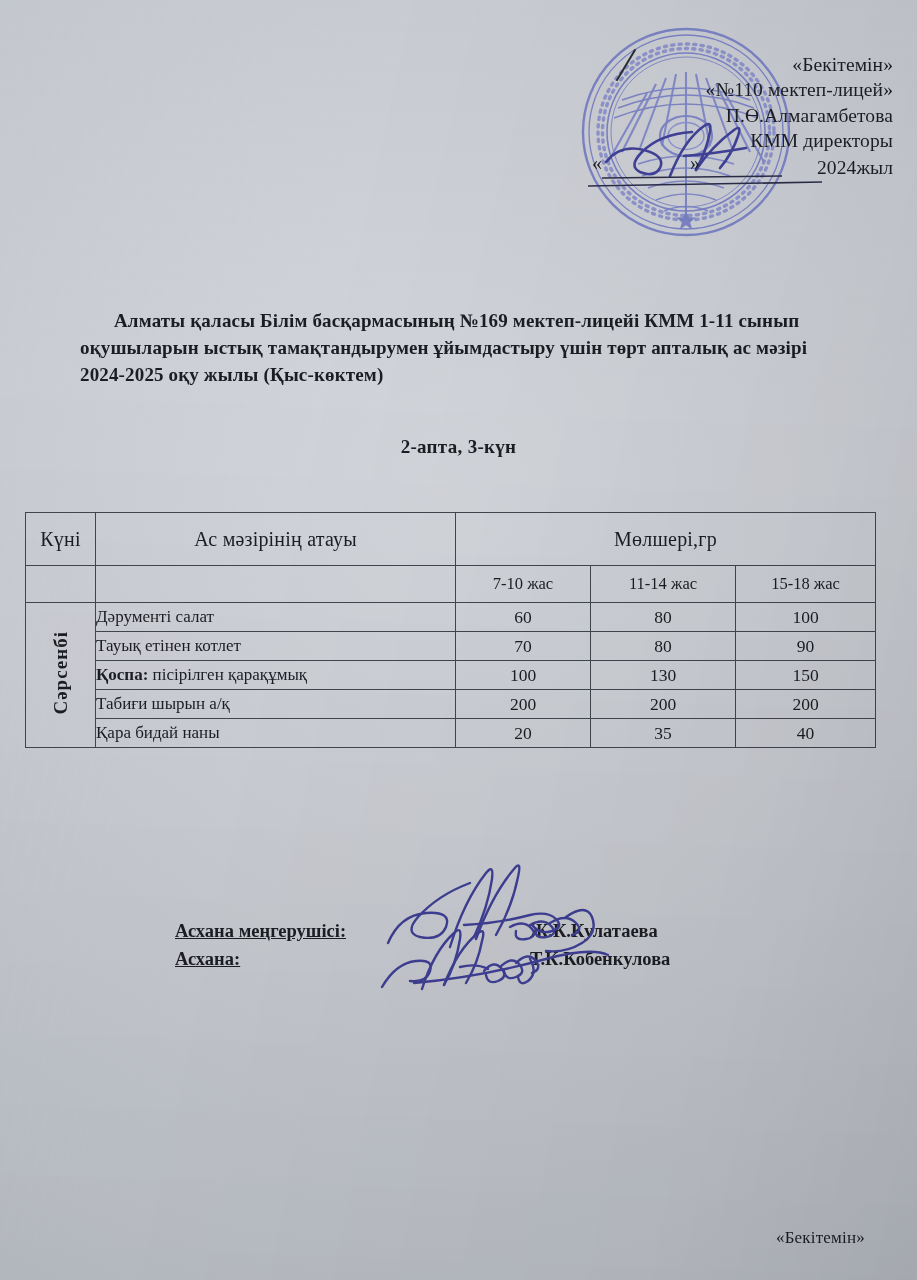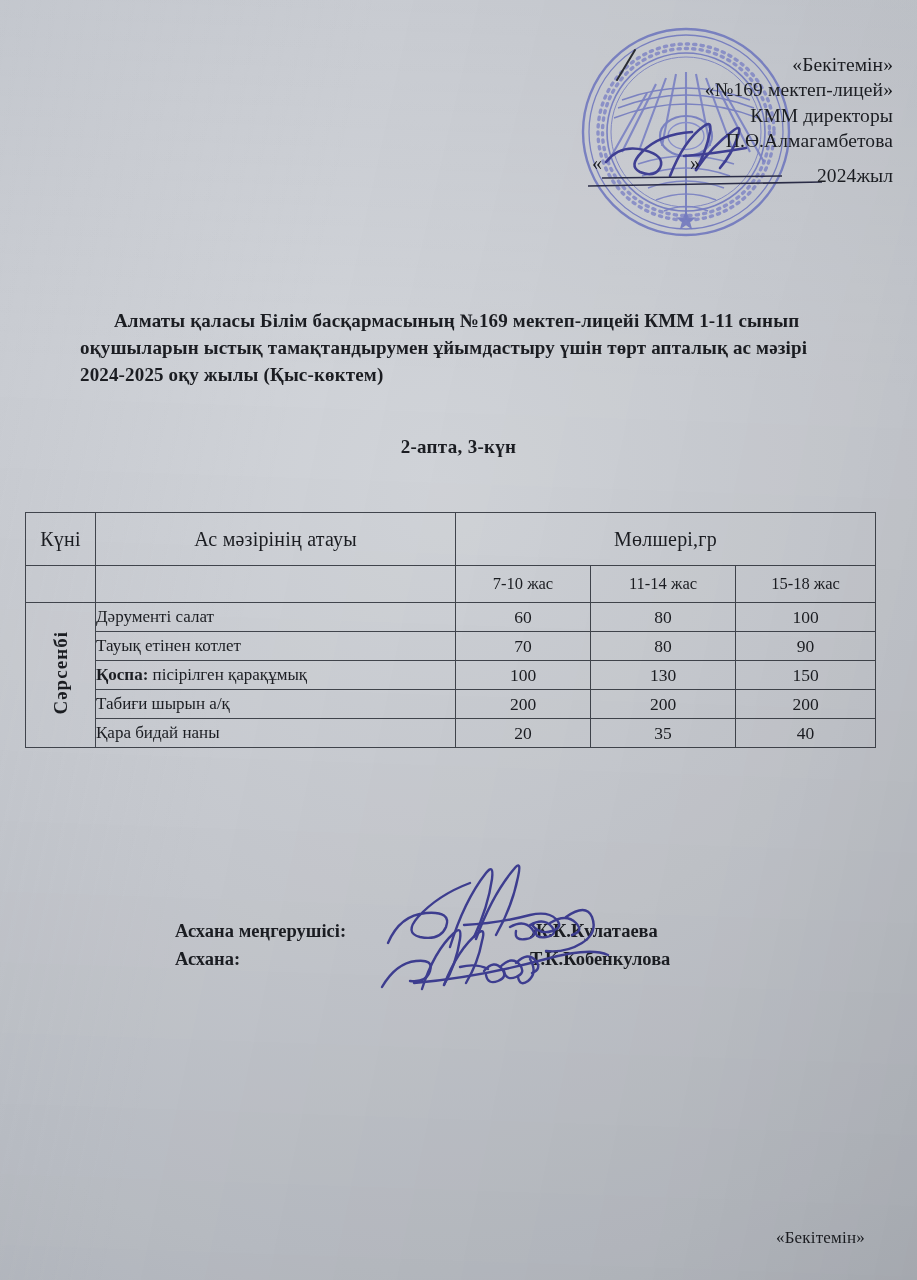--- a/index.html
+++ b/index.html
@@ -39,21 +39,21 @@
     top: 52px;
     right: 24px;
     width: 262px;
     text-align: right;
     line-height: 1.30;
     font-size: 19.5px;
     letter-spacing: 0.1px;
     z-index: 4;
   }
   .approval div { white-space: nowrap; }
-  .approval .ln-year { margin-top: 10px; }
+  .approval .ln-year { margin-top: 2px; }
 
   
   .slash {
     position: absolute;
     top: 48px;
     right: 278px;
     width: 26px;
     height: 34px;
     z-index: 4;
   }
@@ -169,20 +169,21 @@
     top: 918px;
     font-size: 18.5px;
     font-weight: bold;
     line-height: 1.5;
     z-index: 3;
   }
   .sign-block .row { white-space: nowrap; }
   .sign-block .label {
     display: inline-block;
     width: 355px;
+    text-decoration: underline;
   }
   .hand {
     position: absolute;
     left: 360px;
     top: 855px;
     width: 320px;
     height: 140px;
     z-index: 4;
   }
 
@@ -264,23 +265,23 @@
   </svg>
 
   <svg style="position:absolute;left:586px;top:178px;width:250px;height:14px;z-index:3;" viewBox="0 0 250 14" aria-hidden="true">
     <path d="M2 8 L236 4" stroke="#2a2c46" stroke-width="1.7" fill="none"></path>
   </svg>
   <div style="position:absolute;left:592px;top:152px;font-size:20px;z-index:3;">«</div>
   <div style="position:absolute;left:690px;top:152px;font-size:20px;z-index:3;">»</div>
 
   <div class="approval">
     <div>«Бекітемін»</div>
-    <div>«№169 мектеп-лицей»</div>
+    <div>«№110 мектеп-лицей»</div>
+    <div>П.Ө.Алмагамбетова</div>
     <div>КММ директоры</div>
-    <div>П.Ө.Алмагамбетова</div>
     <div class="ln-year">2024жыл</div>
   </div>
 
   <div class="doc-title">
     <div class="l1">Алматы қаласы  Білім басқармасының №169 мектеп-лицейі КММ 1-11 сынып</div>
     <div>оқушыларын  ыстық тамақтандырумен ұйымдастыру үшін  төрт апталық ас мәзірі</div>
     <div>2024-2025  оқу жылы  (Қыс-көктем)</div>
   </div>
 
   <div class="week-day">2-апта, 3-күн</div>

